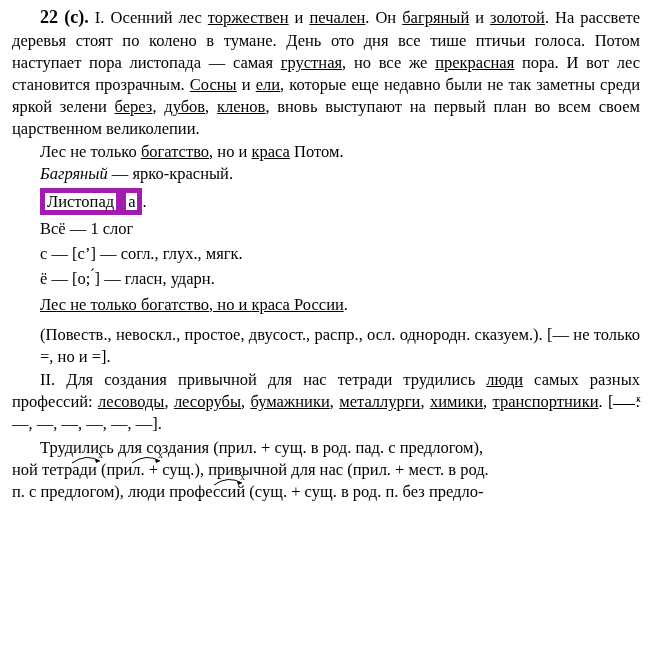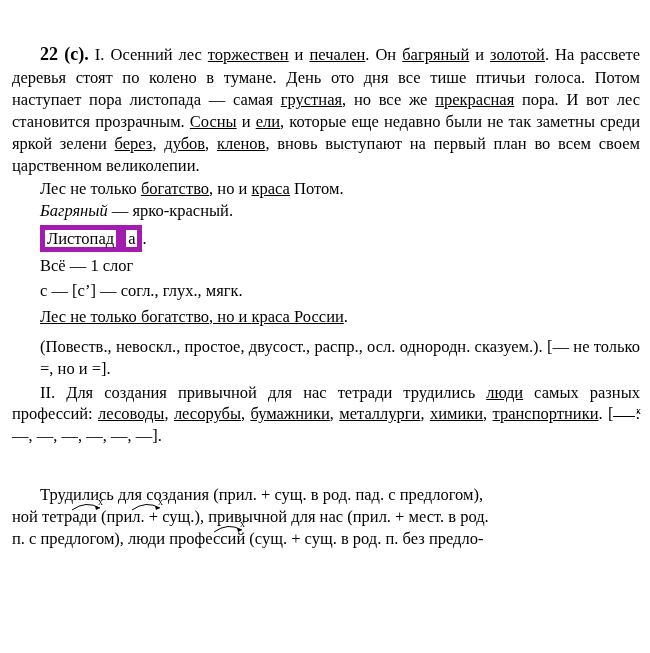--- a/index.html
+++ b/index.html
@@ -27,21 +27,20 @@
     margin: 0;
     text-align: justify;
     text-justify: inter-word;
   }
   .exnum {
     font-weight: bold;
     font-size: 18px;
   }
   .indent {
     text-indent: 28px;
-    margin-top: 37px;
   }
   .u {
     text-decoration: underline;
   }
   .ital {
     font-style: italic;
   }
   .boxed {
     display: inline-block;
     border: 5px solid #a21caf;
@@ -93,20 +92,21 @@
 
   <p class="pad blk"><span>Лес не только </span><span class="u">богатство</span><span>, но и </span><span class="u">краса</span><span> Потом.</span></p>
 
 
   <p class="pad"><span class="ital">Багряный</span><span> — ярко-красный.</span></p>
 
   <p class="pad" style="margin-top:3px;"><span class="boxword"><span class="boxed">Листопад</span></span><span class="boxword"><span class="boxed">а</span></span><span>.</span></p>
 
   <p class="pad" style="margin-top:3px;">Всё — 1 слог</p>
   <p class="pad" style="margin-top:3px;">с — [с’] — согл., глух., мягк.</p>
+  <p class="pad" style="margin-top:3px;">ё — [о; ́] — гласн, ударн.</p>
 
   <p class="pad" style="margin-top:4px;"><span class="u">Лес не только </span><span class="u">богатство</span><span class="u">, но и </span><span class="u">краса</span><span class="u"> России</span><span>.</span></p>
 
   <p class="pad" style="margin-top:8px;">(Повеств., невоскл., простое, двусост., распр., осл. однородн. сказуем.). [— не только =, но и =].</p>
 
   <p class="indent" style="margin-top:2px;"><span>II.</span> <span>Для создания привычной для нас тетради трудились </span><span class="u">люди</span><span> самых разных профессий: </span><span class="u">лесоводы</span><span>, </span><span class="u">лесорубы</span><span>, </span><span class="u">бумажники</span><span>, </span><span class="u">металлурги</span><span>, </span><span class="u">химики</span><span>, </span><span class="u">транспортники</span><span>. [</span><span class="schemebox"><span class="xmark">x</span></span><span>:</span><span> —, —, —, —, —, —</span><span>].</span></p>
 
   <div style="margin-top:2px;">
     <p class="indent"><span>Трудились для создания (прил. + сущ. в род. пад. с предлогом),</span></p>
     <p style="position:relative;">

